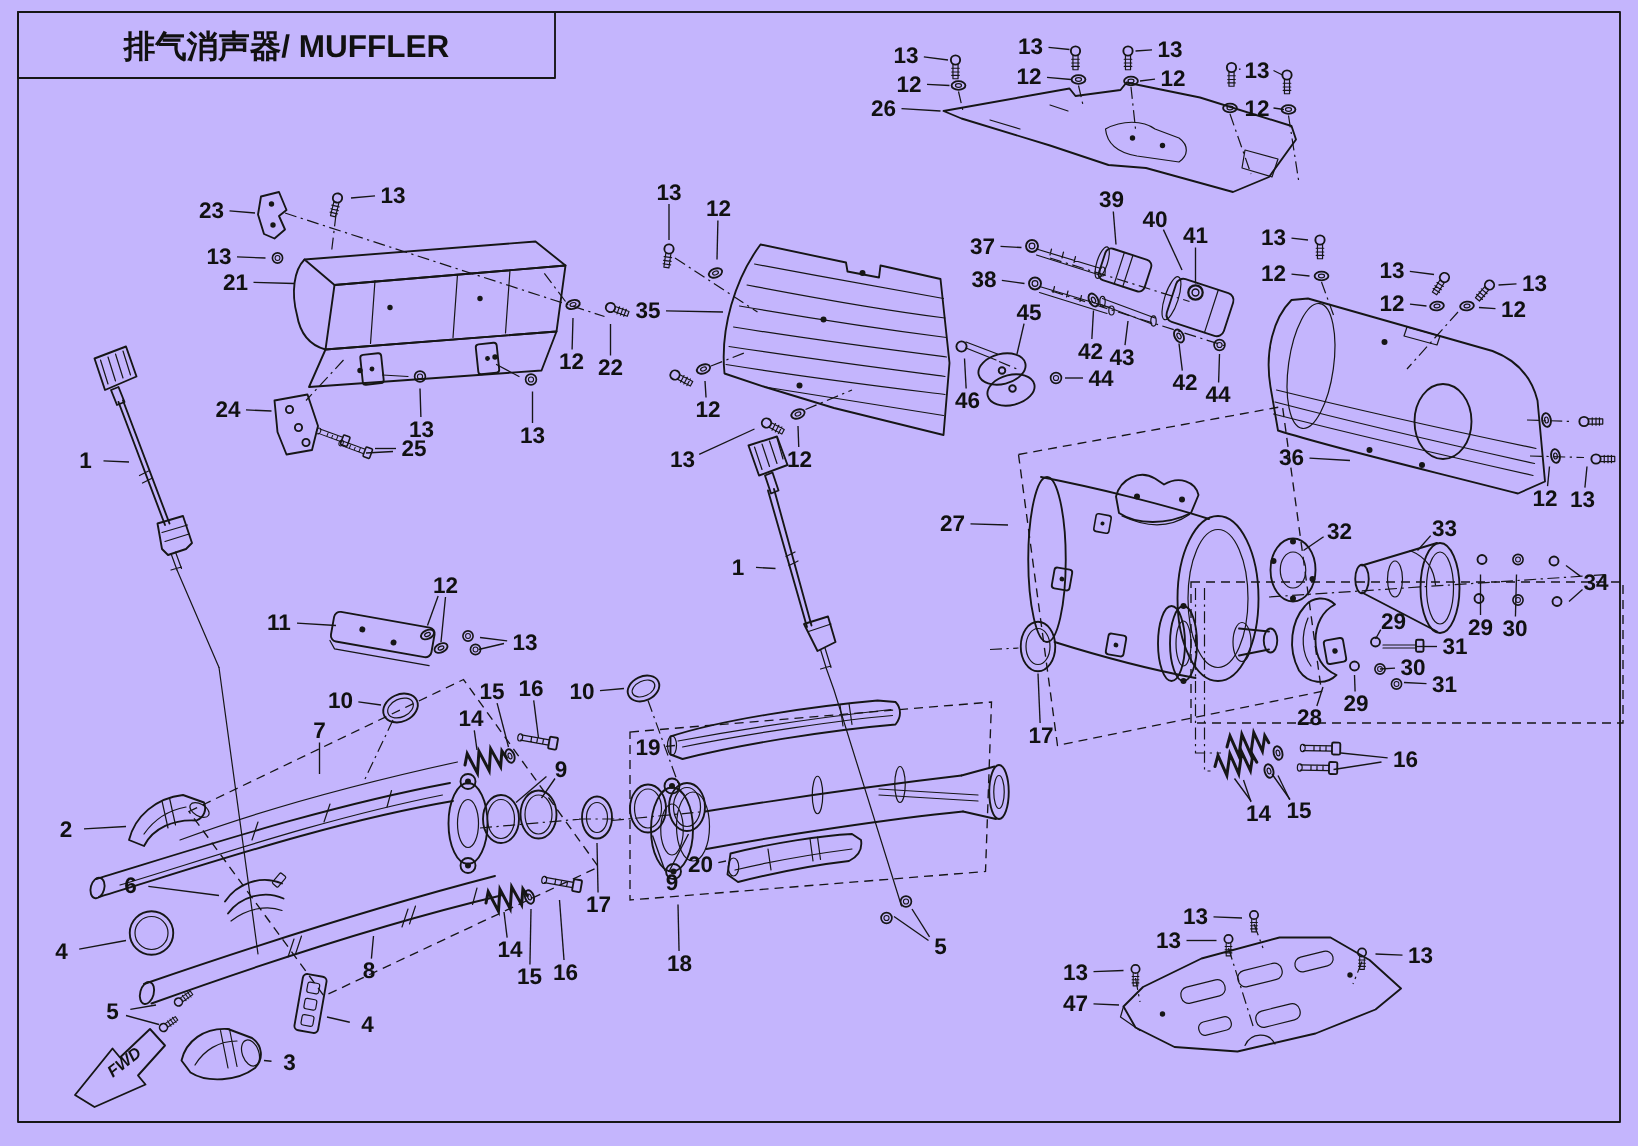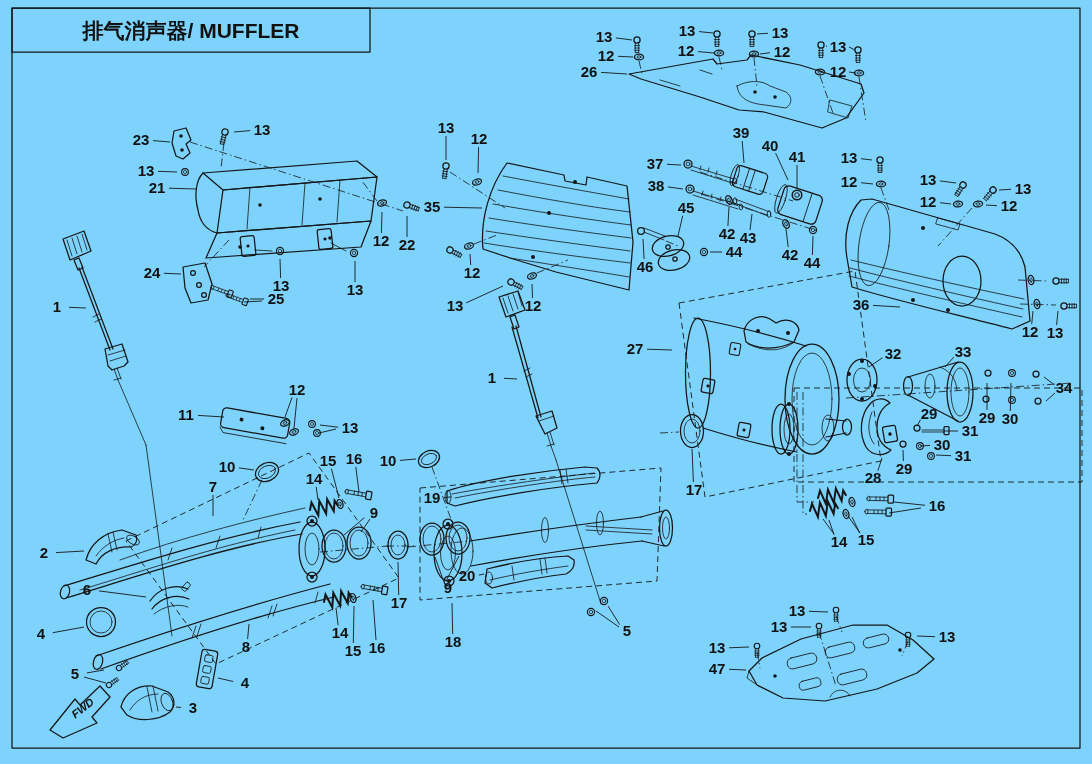--- a/index.html
+++ b/index.html
@@ -1,16 +1,16 @@
 <!DOCTYPE html>
 <html><head>
 <meta charset="utf-8">
 <style>
   html,body{margin:0;padding:0;background:#fff;}
-  #page{position:relative;width:1092px;height:764px;background:#7dd3fc;font-family:"Liberation Sans",sans-serif;}
+  #page{position:relative;width:1092px;height:764px;background:#c4b5fd;font-family:"Liberation Sans",sans-serif;}
   svg{position:absolute;left:0;top:0;}
   .ln{fill:none;stroke:#161616;stroke-width:1.25;stroke-linecap:round;stroke-linejoin:round;}
   .tn{fill:none;stroke:#161616;stroke-width:0.8;stroke-linecap:round;stroke-linejoin:round;}
   .dash{fill:none;stroke:#161616;stroke-width:0.9;stroke-dasharray:6 4;}
   .dd{fill:none;stroke:#161616;stroke-width:0.8;stroke-dasharray:8 3 1.5 3;}
   .fl{fill:#161616;stroke:none;}
   .spr{fill:none;stroke:#161616;stroke-width:2;stroke-linecap:round;}
   .callout{font:bold 15px "Liberation Sans",sans-serif;fill:#111;}
   .leader{stroke:#161616;stroke-width:0.9;fill:none;}
   #title-text{font:bold 21px "Liberation Sans",sans-serif;fill:#111;}

